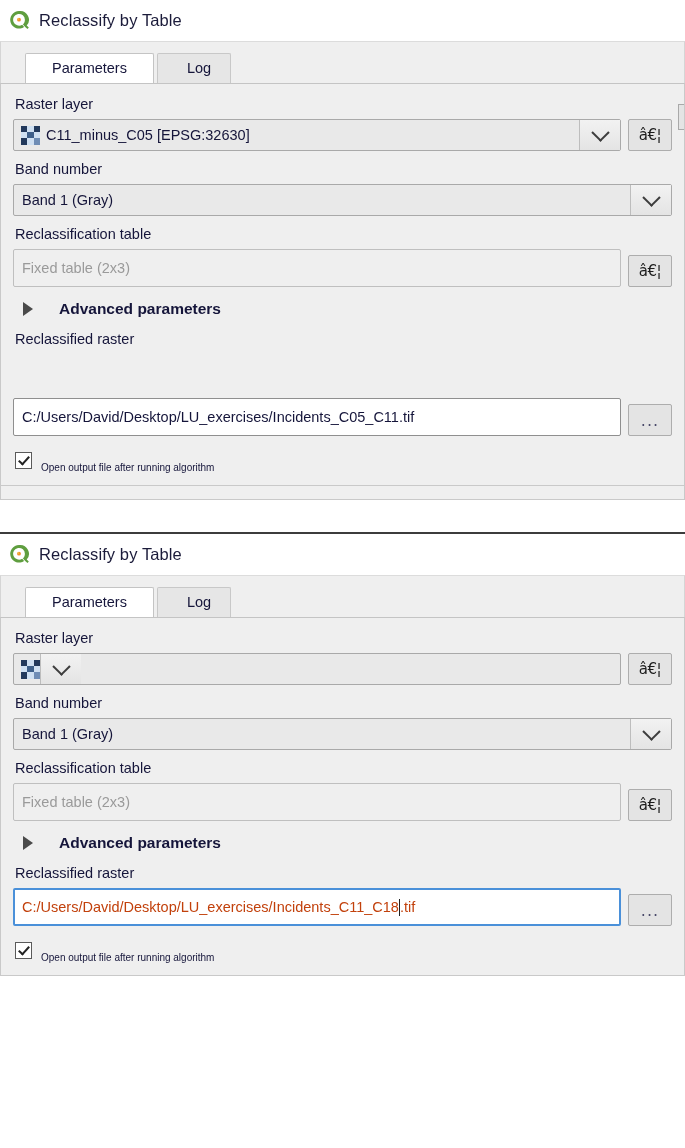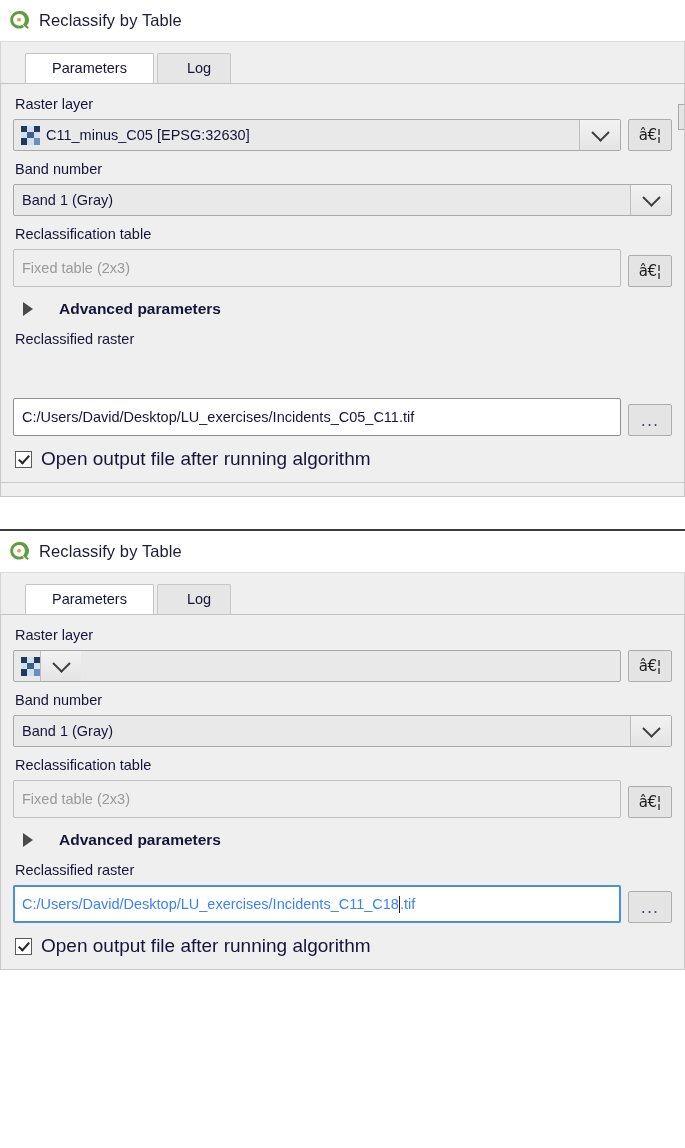--- a/index.html
+++ b/index.html
@@ -208,21 +208,21 @@
     overflow: hidden;
   }
   .textinput.filled {
     background: #ffffff;
     color: #15153a;
     border: 1px solid #8f8f8f;
     margin-top: 44px;
   }
   .textinput.focused {
     background: #ffffff;
-    color: #3b82f6;
+    color: #c2410c;
     border: 2px solid #4a90d9;
     padding: 0 7px;
   }
   .caret {
     display: inline-block;
     width: 1px;
     height: 17px;
     background: #202020;
     vertical-align: middle;
     margin: 0 0px;
@@ -272,23 +272,24 @@
     position: absolute;
     left: 5px;
     top: 1px;
     width: 4px;
     height: 9px;
     border-right: 2px solid #232323;
     border-bottom: 2px solid #232323;
     transform: rotate(42deg);
   }
   .checklabel {
-    font-size: 19px;
+    font-size: 10px;
     color: #15153a;
     white-space: nowrap;
+    margin-top: 14px;
   }
 
   
   .edge-sliver {
     position: absolute;
     right: 0;
     top: 62px;
     width: 6px;
     height: 26px;
     background: #e4e4e4;

